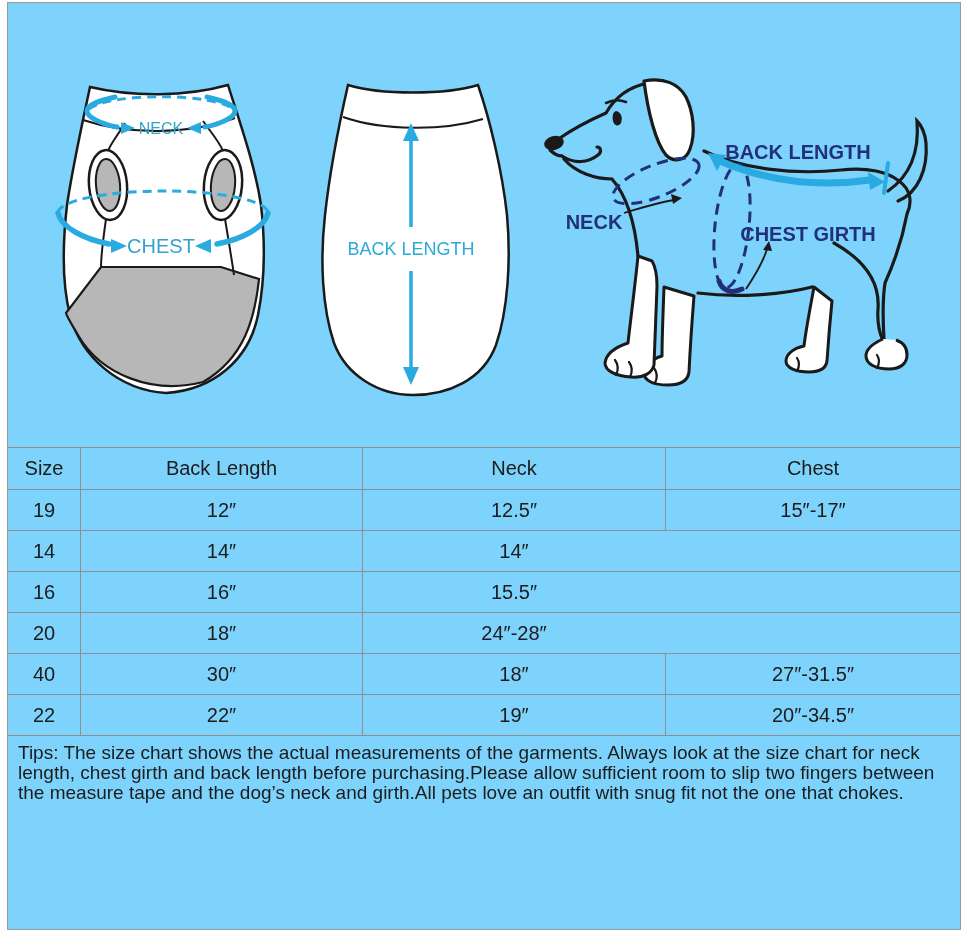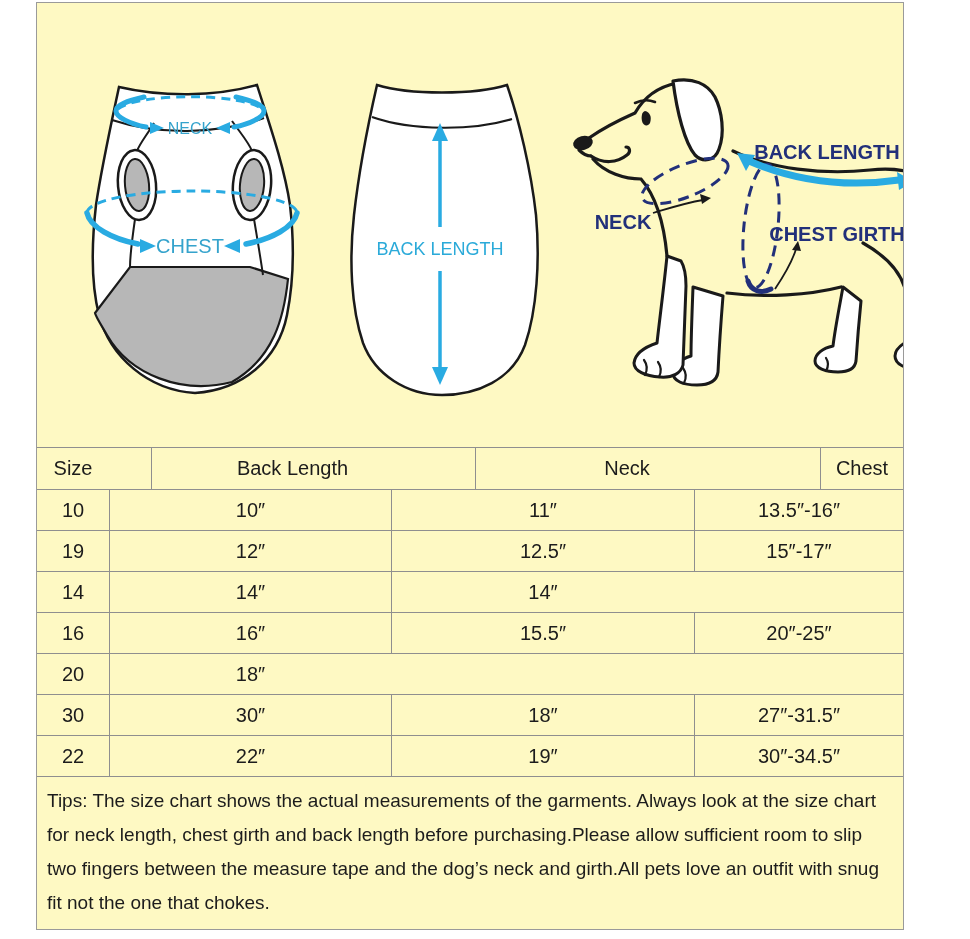--- a/index.html
+++ b/index.html
@@ -1,26 +1,26 @@
 <!DOCTYPE html>
 <html><head>
 <meta charset="utf-8">
 <style>
   html,body{margin:0;padding:0;background:#ffffff;}
   body{width:970px;height:939px;position:relative;font-family:"Liberation Sans",sans-serif;color:#1c1c1c;}
-  .frame{position:absolute;left:7px;top:2px;width:868px;height:928px;border:1.5px solid #9a9a9a;box-sizing:border-box;display:flex;flex-direction:column;background:#fef9c3;margin-left:29px;}
+  .frame{position:absolute;left:7px;top:2px;width:954px;height:928px;border:1.5px solid #9a9a9a;box-sizing:border-box;display:flex;flex-direction:column;background:#7dd3fc;}
   .illustrations{position:relative;height:444px;flex:0 0 auto;overflow:hidden;}
   .illo{position:absolute;}
   .title-row{flex:0 0 auto;height:43px;border-top:1px solid #8f8f8f;display:flex;align-items:center;padding-left:25px;font-size:21px;}
   .grid-row{display:grid;grid-template-columns:72px 282px 303px auto;border-top:1px solid #8f8f8f;flex:0 0 auto;}
   .grid-row > div{display:flex;align-items:center;justify-content:center;font-size:20px;}
   .grid-row > div + div{border-left:1px solid #8f8f8f;}
-  .header-row{height:41px;gap:42px;}
+  .header-row{height:41px;}
   .data-row{height:40px;}
-  .tips{flex:1 1 auto;border-top:1px solid #8f8f8f;padding:7px 10px 0 10px;font-size:19px;line-height:34px;}
+  .tips{flex:1 1 auto;border-top:1px solid #8f8f8f;padding:7px 10px 0 10px;font-size:19px;line-height:20px;}
   svg text{font-family:"Liberation Sans",sans-serif;}
 </style>
 </head>
 <body>
 
 <div class="frame">
 
   <div class="illustrations">
 
     <svg class="illo" style="left:45px;top:62px;" width="250" height="340" viewBox="0 0 250 340">
@@ -136,54 +136,48 @@
 
 
   <div class="grid-row header-row">
     <div>Size</div>
     <div>Back Length</div>
     <div>Neck</div>
     <div>Chest</div>
   </div>
 
   <div class="grid-row data-row">
-    <div>10</div>
-    <div>10″</div>
-    <div>11″</div>
-    <div>13.5″-16″</div>
-  </div>
-  <div class="grid-row data-row">
     <div>19</div>
     <div>12″</div>
     <div>12.5″</div>
     <div>15″-17″</div>
   </div>
   <div class="grid-row data-row">
     <div>14</div>
     <div>14″</div>
     <div>14″</div>
   </div>
   <div class="grid-row data-row">
     <div>16</div>
     <div>16″</div>
     <div>15.5″</div>
-    <div>20″-25″</div>
   </div>
   <div class="grid-row data-row">
     <div>20</div>
     <div>18″</div>
+    <div>24″-28″</div>
   </div>
   <div class="grid-row data-row">
-    <div>30</div>
+    <div>40</div>
     <div>30″</div>
     <div>18″</div>
     <div>27″-31.5″</div>
   </div>
   <div class="grid-row data-row">
     <div>22</div>
     <div>22″</div>
     <div>19″</div>
-    <div>30″-34.5″</div>
+    <div>20″-34.5″</div>
   </div>
 
   <div class="tips">Tips:  The size chart shows the actual measurements of the  garments.  Always look at the size chart for neck length, chest girth and back length before purchasing.Please allow sufficient room to slip two fingers between the measure tape and the dog’s neck and girth.All pets love an outfit with snug fit not the one that chokes.</div>
 
 </div>
 
 </body></html>

